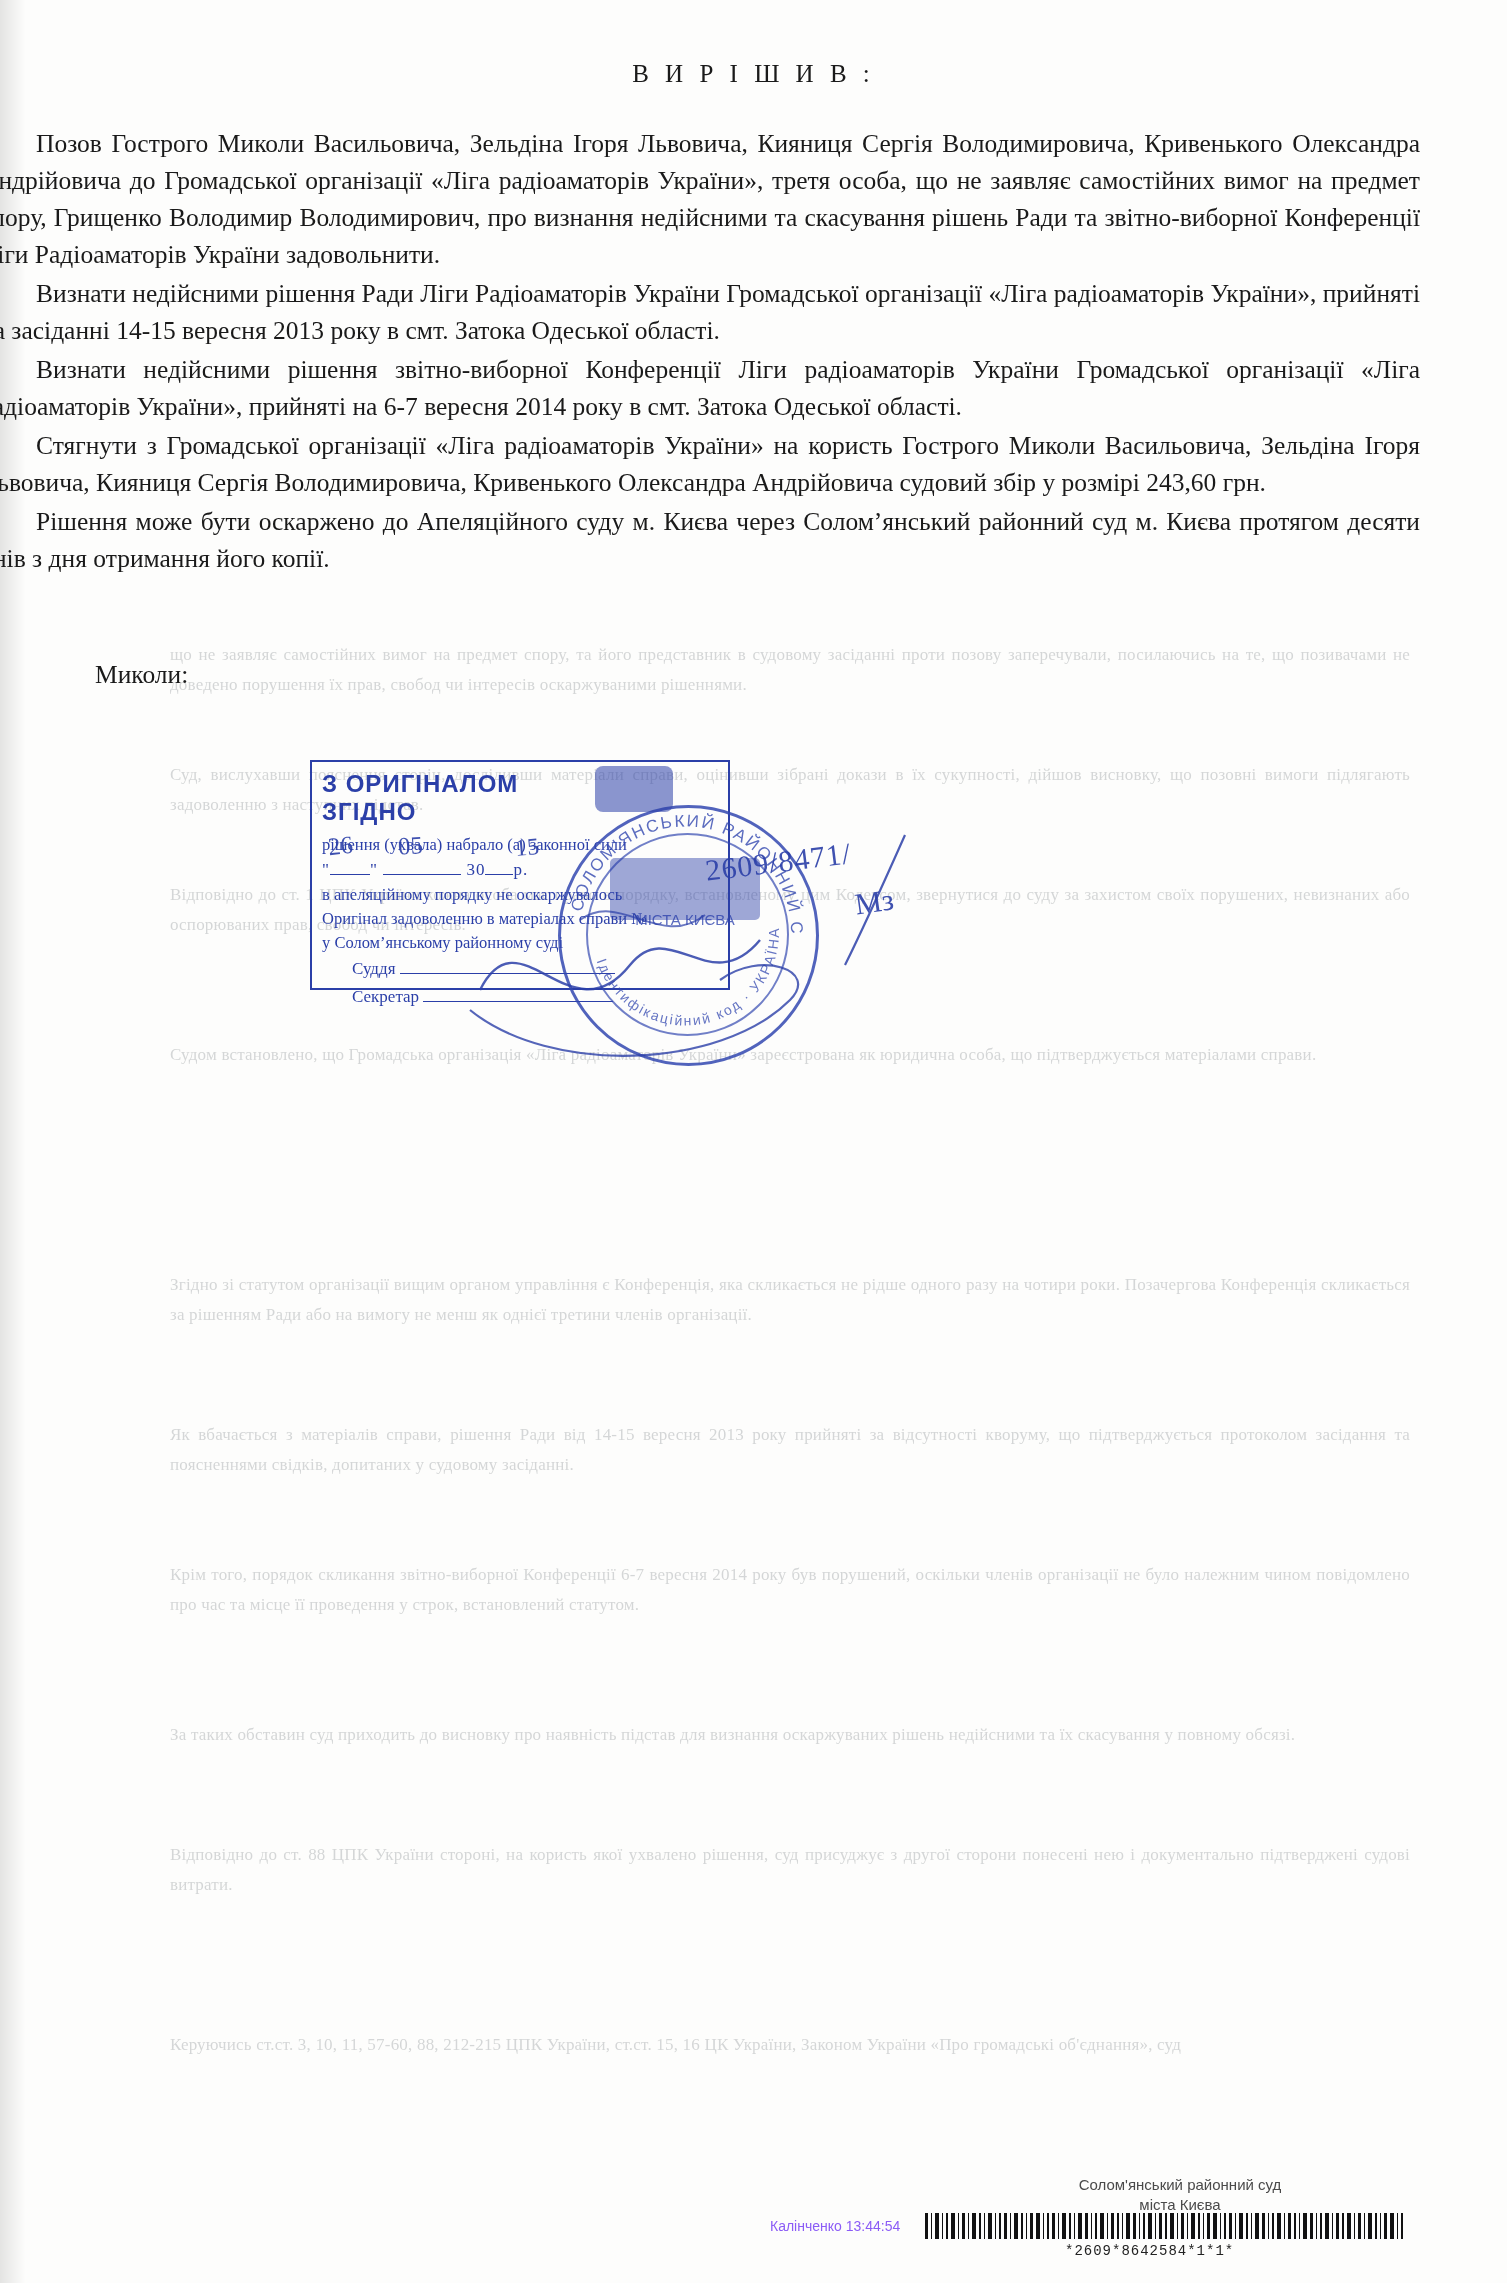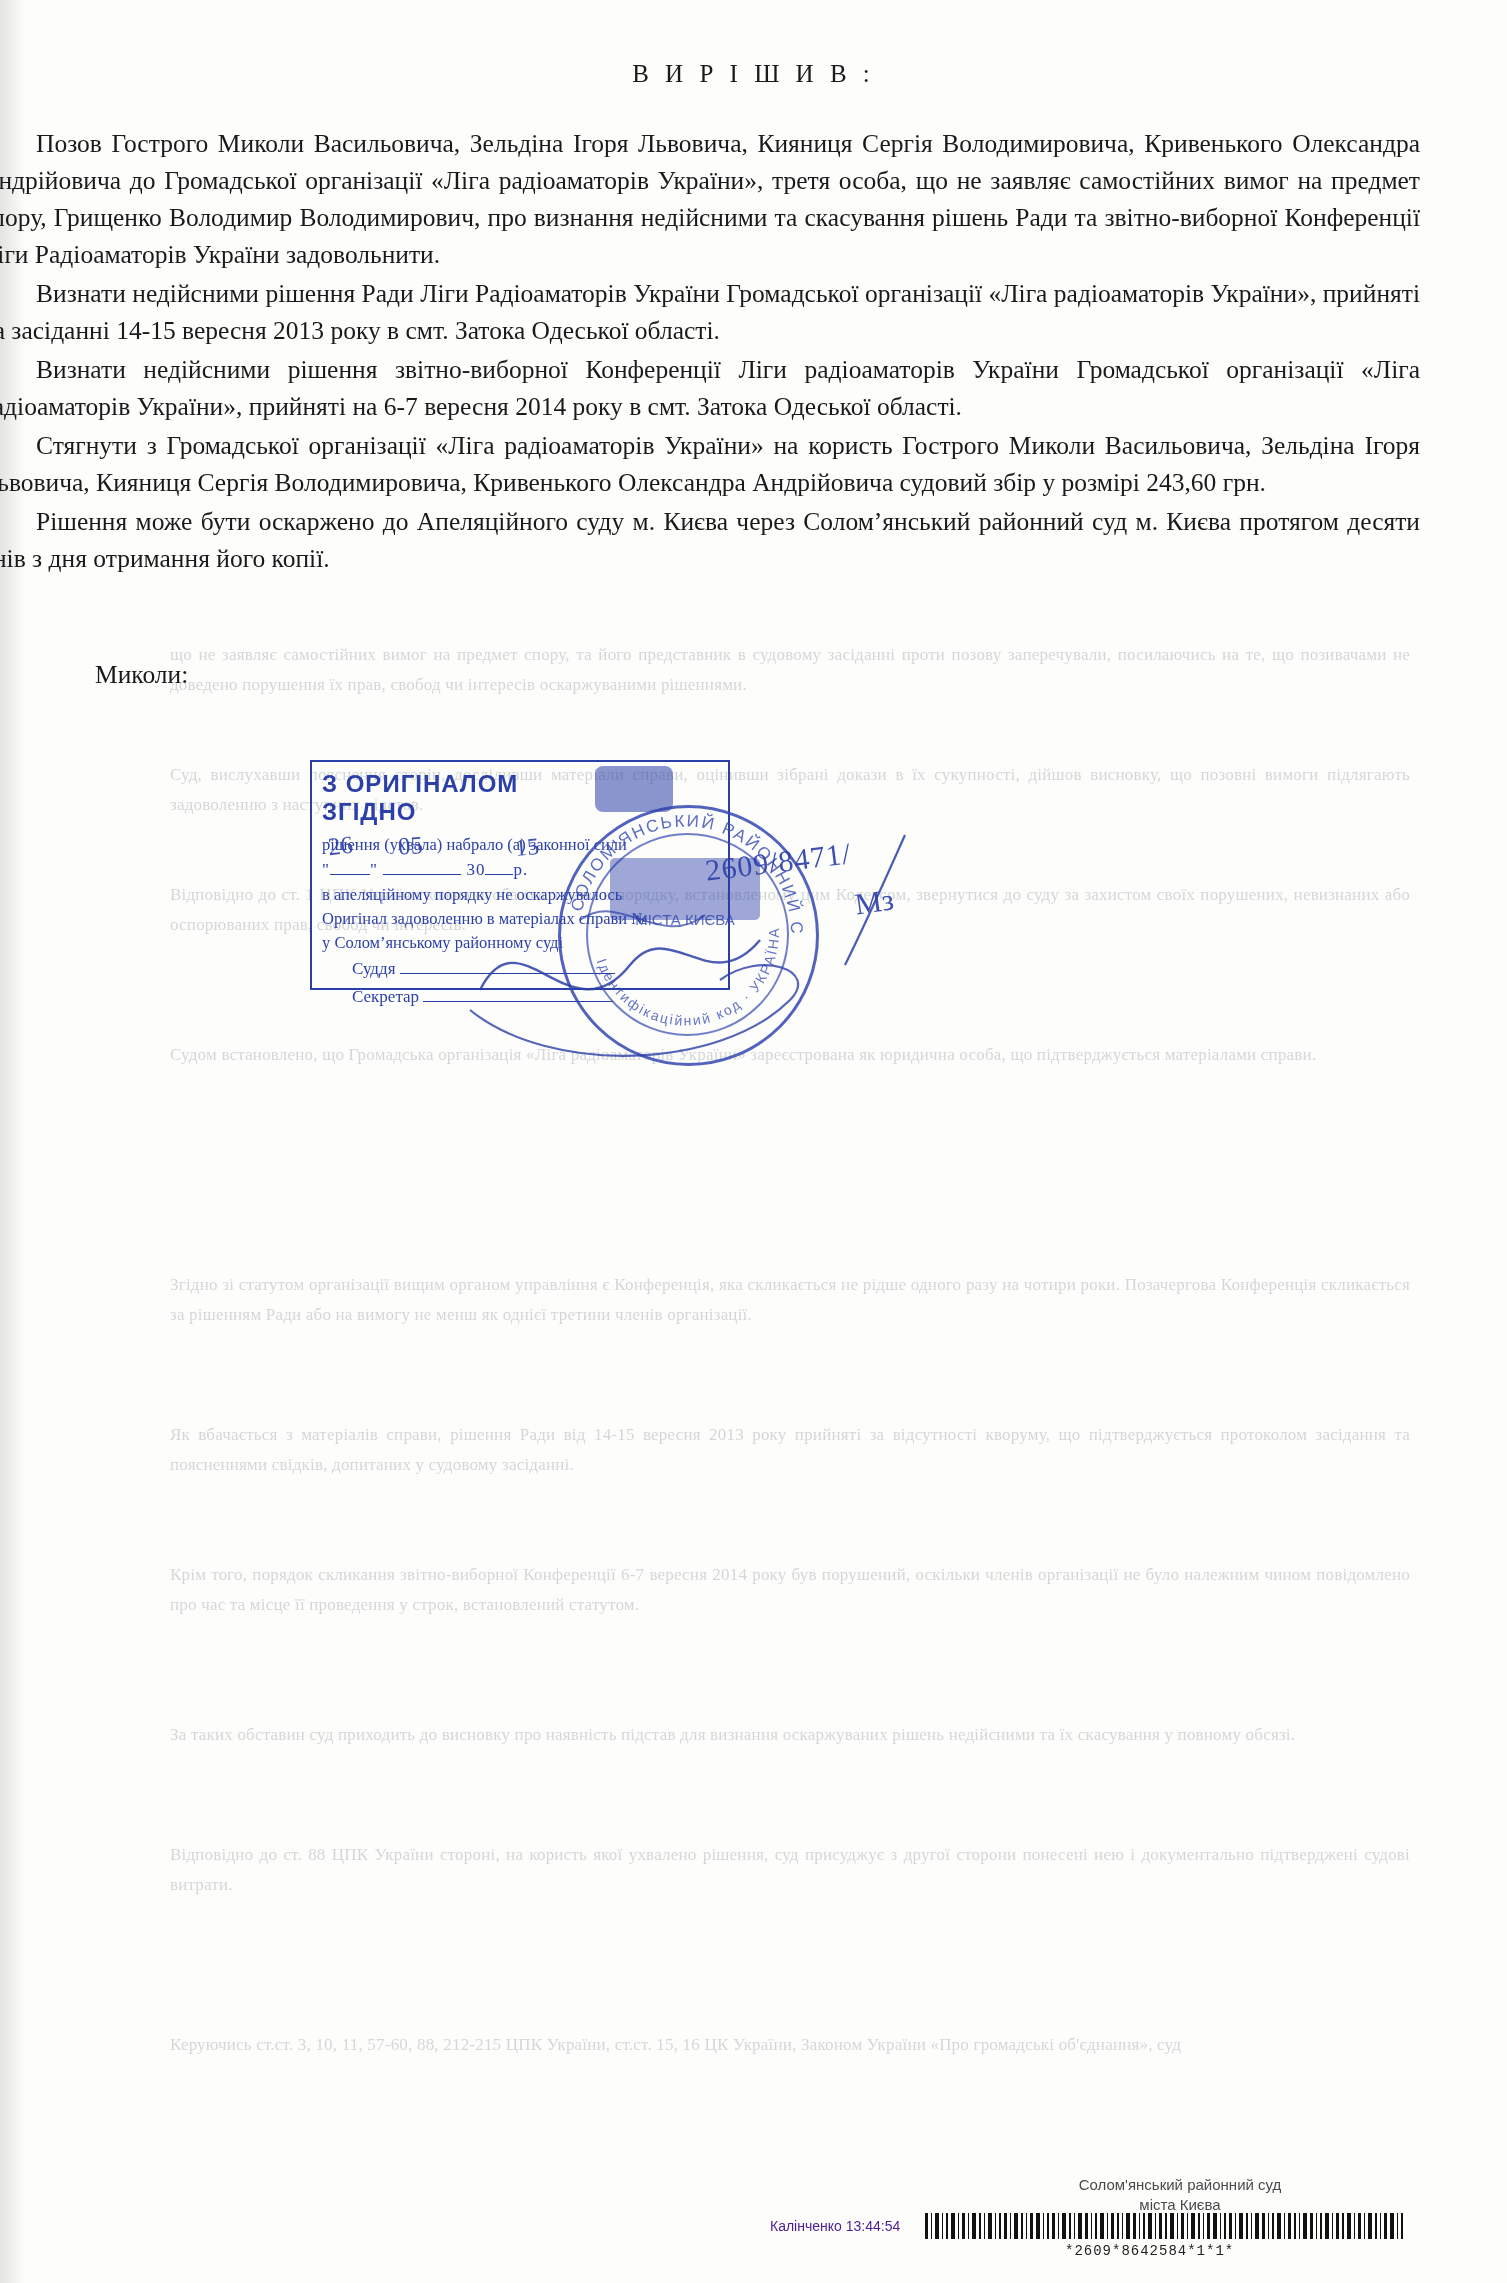--- a/index.html
+++ b/index.html
@@ -176,21 +176,21 @@
     font-size: 15px;
     color: #4a4a4a;
     line-height: 20px;
   }
   .footer-op {
     position: absolute;
     left: 770px;
     top: 43px;
     font-family: "Liberation Sans", sans-serif;
     font-size: 14px;
-    color: #4c1d95;
+    color: #8b5cf6;
   }
   .barcode {
     position: absolute;
     left: 925px;
     top: 38px;
     height: 26px;
     width: 480px;
   }
   .barcode i {
     position: absolute;

